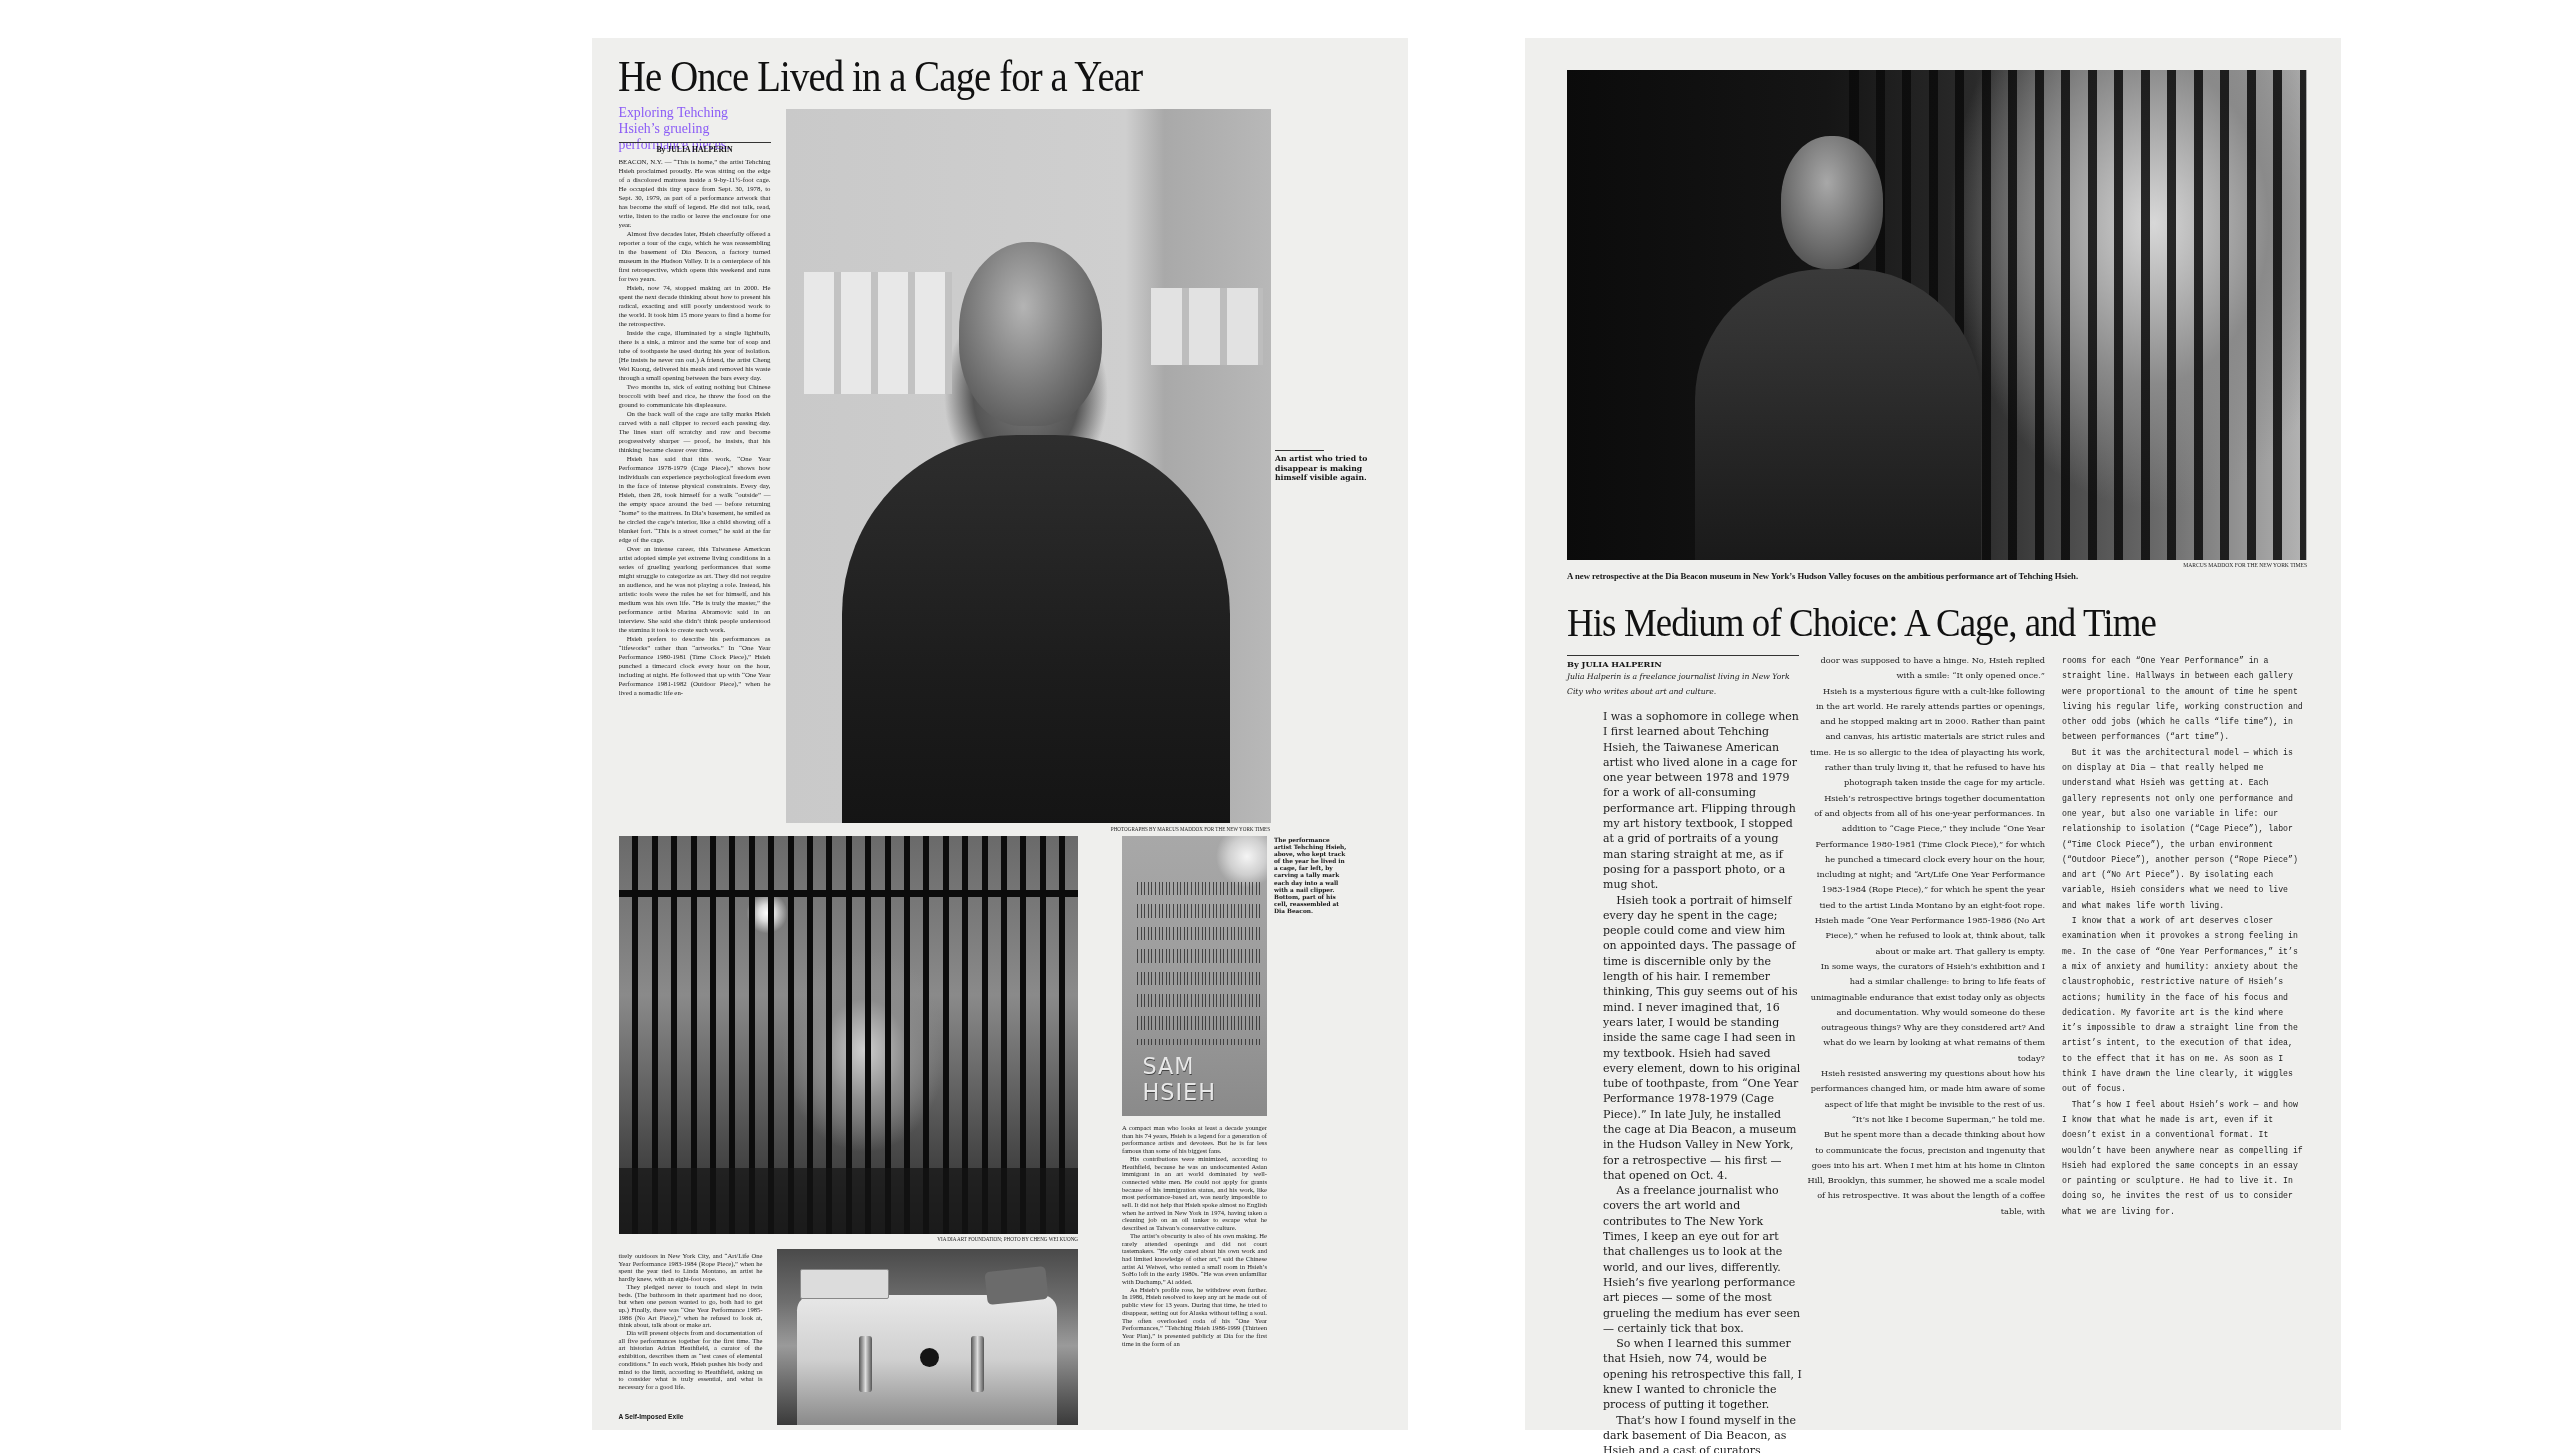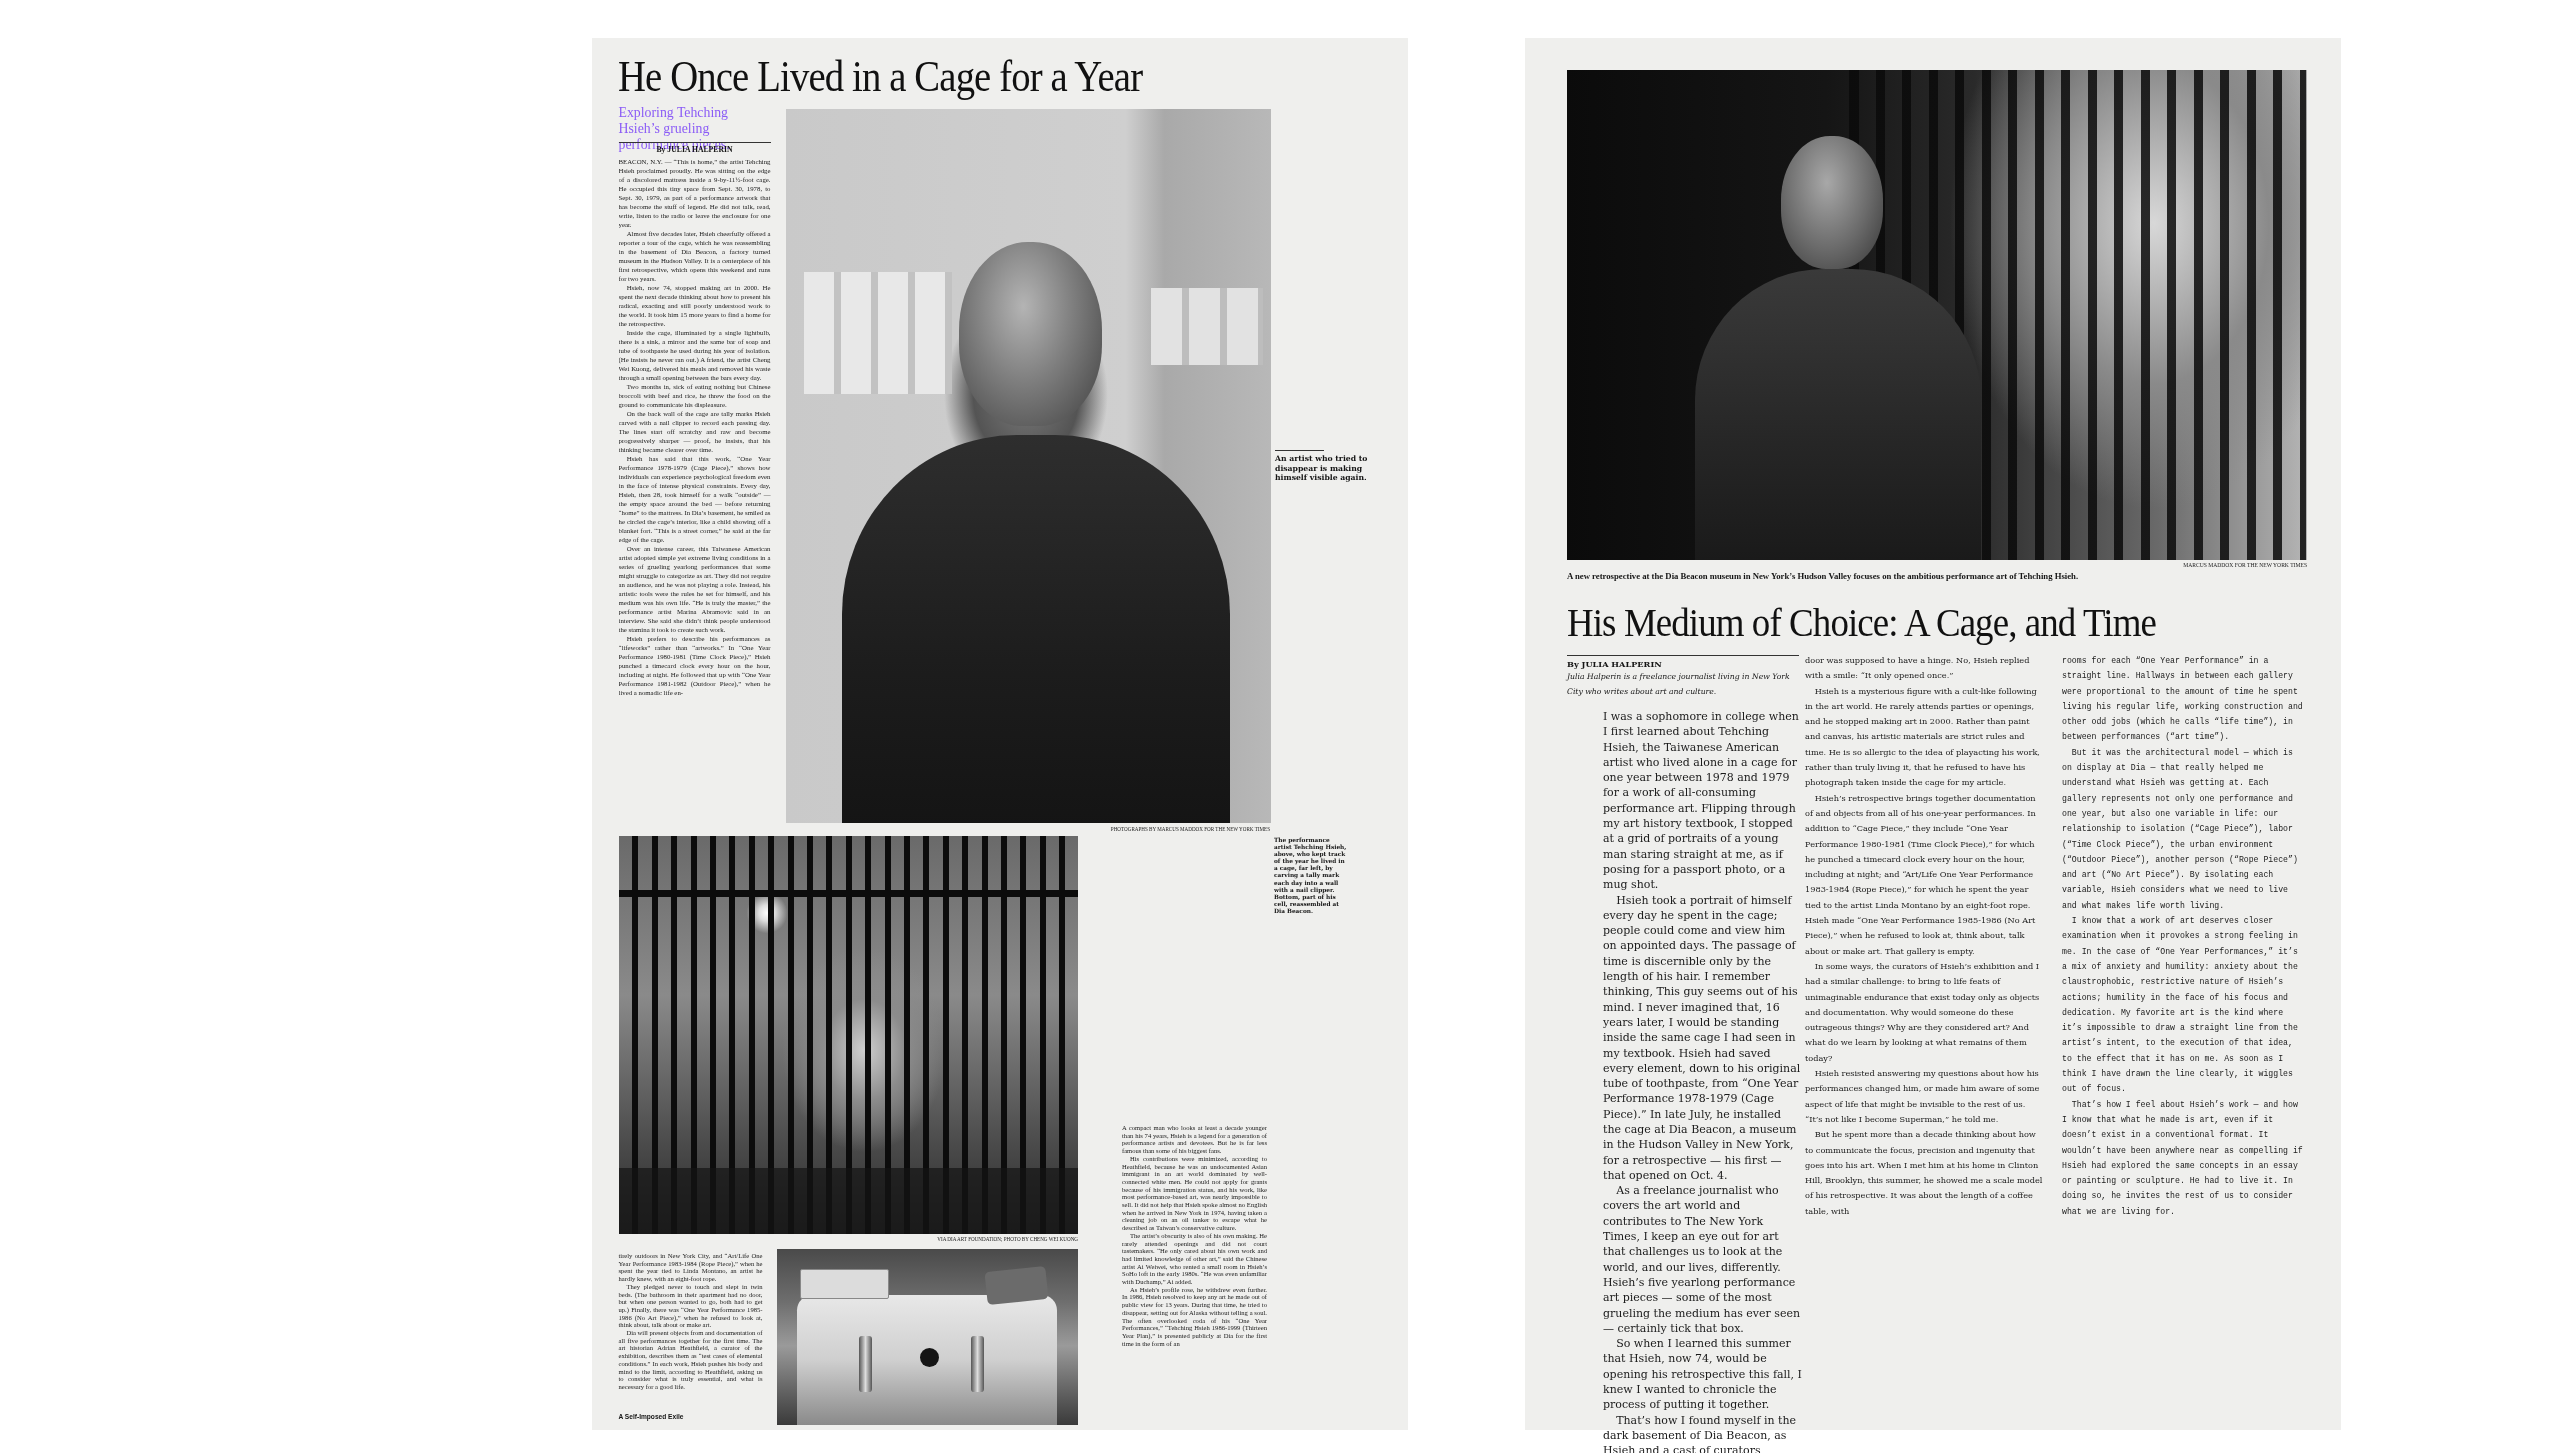--- a/index.html
+++ b/index.html
@@ -67,20 +67,30 @@
               background:
                 radial-gradient(circle 20.4px at 148px 77px, #ffffff 0%, #dddddd 40%, transparent 100%),
                 radial-gradient(ellipse 82px 102px at 245px 214px, #cfcfcf 0%, #8c8c8c 50%, transparent 100%),
                 linear-gradient(180deg, #6a6a6a 0%, #8a8a8a 40%, #4a4a4a 78%, #2a2a2a 100%);">
     <div class="abs" style="inset:0; background:repeating-linear-gradient(90deg, transparent 0 13.3px, #0c0c0c 13.3px 19.4px);"></div>
     <div class="abs" style="left:0; top:54px; width:459px; height:7.1px; background:#0c0c0c;"></div>
     <div class="abs" style="left:0; top:332px; width:459px; height:66px; background:rgba(20,20,20,0.7);"></div>
   </div>
   <div class="abs credit" style="left:282px; top:1198px; width:204px; font-size:5.1px;">VIA DIA ART FOUNDATION; PHOTO BY CHENG WEI KUONG</div>
 
+  <div class="photo" style="left:530px; top:798px; width:145px; height:280px;
+              background:radial-gradient(circle 31px at 125px 20.4px, #f5f5f5 0%, #cfcfcf 60%, transparent 100%),
+                         linear-gradient(180deg, #a8a8a8 0%, #9a9a9a 60%, #8a8a8a 100%);">
+    <div class="abs" style="left:15.3px; top:46px; width:125px; height:163px;
+                background:repeating-linear-gradient(180deg, transparent 0 15.3px, rgba(40,40,40,0.0) 15.3px 17.3px),
+                           repeating-linear-gradient(90deg, rgba(35,35,35,0.75) 0 1px, transparent 1px 3.6px);
+                -webkit-mask:repeating-linear-gradient(180deg, #000 0 13.3px, transparent 13.3px 22.4px);
+                mask:repeating-linear-gradient(180deg, #000 0 13.3px, transparent 13.3px 22.4px);"></div>
+    <div class="abs" style="left:20.4px; top:217px; font-family:'DejaVu Sans',sans-serif; font-size:22.4px; color:#e8e8e8; text-shadow:0.5px 0.5px 0 #444; letter-spacing:1px;">SAM HSIEH</div>
+  </div>
 
   <div class="abs bold-cap" style="left:682px; top:799px; width:75px; font-size:5.8px; line-height:7.1px; font-weight:bold;">The performance artist Tehching Hsieh, above, who kept track of the year he lived in a cage, far left, by carving a tally mark each day into a wall with a nail clipper. Bottom, part of his cell, reassembled at Dia Beacon.</div>
 
   <div class="abs body-text" style="left:530px; top:1086px; width:145px; font-size:6.6px; line-height:7.7px;">
     <p class="first">A compact man who looks at least a decade younger than his 74 years, Hsieh is a legend for a generation of performance artists and devotees. But he is far less famous than some of his biggest fans.</p>
     <p>His contributions were minimized, according to Heathfield, because he was an undocumented Asian immigrant in an art world dominated by well-connected white men. He could not apply for grants because of his immigration status, and his work, like most performance-based art, was nearly impossible to sell. It did not help that Hsieh spoke almost no English when he arrived in New York in 1974, having taken a cleaning job on an oil tanker to escape what he described as Taiwan’s conservative culture.</p>
     <p>The artist’s obscurity is also of his own making. He rarely attended openings and did not court tastemakers. “He only cared about his own work and had limited knowledge of other art,” said the Chinese artist Ai Weiwei, who rented a small room in Hsieh’s SoHo loft in the early 1980s. “He was even unfamiliar with Duchamp,” Ai added.</p>
     <p>As Hsieh’s profile rose, he withdrew even further. In 1986, Hsieh resolved to keep any art he made out of public view for 13 years. During that time, he tried to disappear, setting out for Alaska without telling a soul. The often overlooked coda of his “One Year Performances,” “Tehching Hsieh 1986-1999 (Thirteen Year Plan),” is presented publicly at Dia for the first time in the form of an</p>
   </div>
 
@@ -128,21 +138,21 @@
     <div style="font-family:'DejaVu Serif',serif; font-style:italic; font-size:7.7px; line-height:14.3px; margin-bottom:10.2px;">Julia Halperin is a freelance journalist living in New York City who writes about art and culture.</div>
     <div class="body-text" style="font-family:'DejaVu Serif',serif; text-align:left; font-size:11px; line-height:15.3px;margin-left:36px;">
       <p class="first">I was a sophomore in college when I first learned about Tehching Hsieh, the Taiwanese American artist who lived alone in a cage for one year between 1978 and 1979 for a work of all-consuming performance art. Flipping through my art history textbook, I stopped at a grid of portraits of a young man staring straight at me, as if posing for a passport photo, or a mug shot.</p>
       <p>Hsieh took a portrait of himself every day he spent in the cage; people could come and view him on appointed days. The passage of time is discernible only by the length of his hair. I remember thinking, This guy seems out of his mind. I never imagined that, 16 years later, I would be standing inside the same cage I had seen in my textbook. Hsieh had saved every element, down to his original tube of toothpaste, from “One Year Performance 1978-1979 (Cage Piece).” In late July, he installed the cage at Dia Beacon, a museum in the Hudson Valley in New York, for a retrospective — his first — that opened on Oct. 4.</p>
       <p>As a freelance journalist who covers the art world and contributes to The New York Times, I keep an eye out for art that challenges us to look at the world, and our lives, differently. Hsieh’s five yearlong performance art pieces — some of the most grueling the medium has ever seen — certainly tick that box.</p>
       <p>So when I learned this summer that Hsieh, now 74, would be opening his retrospective this fall, I knew I wanted to chronicle the process of putting it together.</p>
       <p>That’s how I found myself in the dark basement of Dia Beacon, as Hsieh and a cast of curators, conservators and art handlers examined the bars of the meticulously preserved cage. Someone from the facilities department asked whether the</p>
     </div>
   </div>
 
-  <div class="abs body-text" style="left:280px; top:615px; width:240px; font-family:'DejaVu Serif',serif; text-align:left; font-size:8.2px; line-height:15.3px;">
+  <div class="abs body-text" style="left:280px; top:615px; width:240px; font-family:'DejaVu Serif',serif; text-align:right; font-size:8.2px; line-height:15.3px;">
     <p class="first">door was supposed to have a hinge. No, Hsieh replied with a smile: “It only opened once.”</p>
     <p>Hsieh is a mysterious figure with a cult-like following in the art world. He rarely attends parties or openings, and he stopped making art in 2000. Rather than paint and canvas, his artistic materials are strict rules and time. He is so allergic to the idea of playacting his work, rather than truly living it, that he refused to have his photograph taken inside the cage for my article.</p>
     <p>Hsieh’s retrospective brings together documentation of and objects from all of his one-year performances. In addition to “Cage Piece,” they include “One Year Performance 1980-1981 (Time Clock Piece),” for which he punched a timecard clock every hour on the hour, including at night; and “Art/Life One Year Performance 1983-1984 (Rope Piece),” for which he spent the year tied to the artist Linda Montano by an eight-foot rope. Hsieh made “One Year Performance 1985-1986 (No Art Piece),” when he refused to look at, think about, talk about or make art. That gallery is empty.</p>
     <p>In some ways, the curators of Hsieh’s exhibition and I had a similar challenge: to bring to life feats of unimaginable endurance that exist today only as objects and documentation. Why would someone do these outrageous things? Why are they considered art? And what do we learn by looking at what remains of them today?</p>
     <p>Hsieh resisted answering my questions about how his performances changed him, or made him aware of some aspect of life that might be invisible to the rest of us. “It’s not like I become Superman,” he told me.</p>
     <p>But he spent more than a decade thinking about how to communicate the focus, precision and ingenuity that goes into his art. When I met him at his home in Clinton Hill, Brooklyn, this summer, he showed me a scale model of his retrospective. It was about the length of a coffee table, with</p>
   </div>
 
   <div class="abs body-text" style="left:537px; top:615px; width:245px; font-family:Liberation Mono, monospace; text-align:left; font-size:8.2px; line-height:15.3px;">
     <p class="first">rooms for each “One Year Performance” in a straight line. Hallways in between each gallery were proportional to the amount of time he spent living his regular life, working construction and other odd jobs (which he calls “life time”), in between performances (“art time”).</p>

